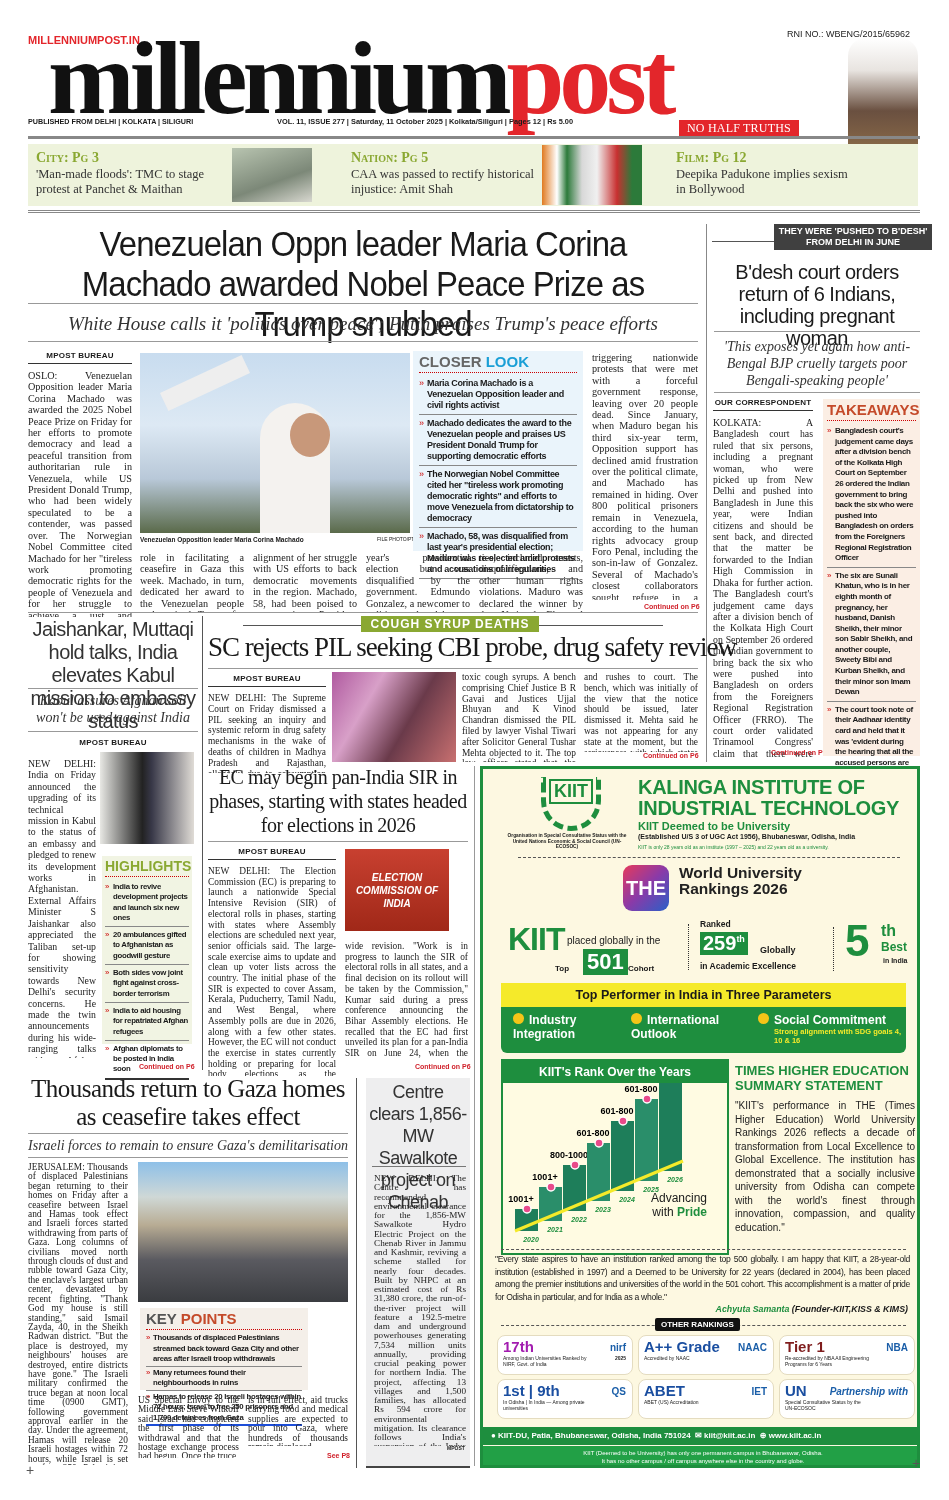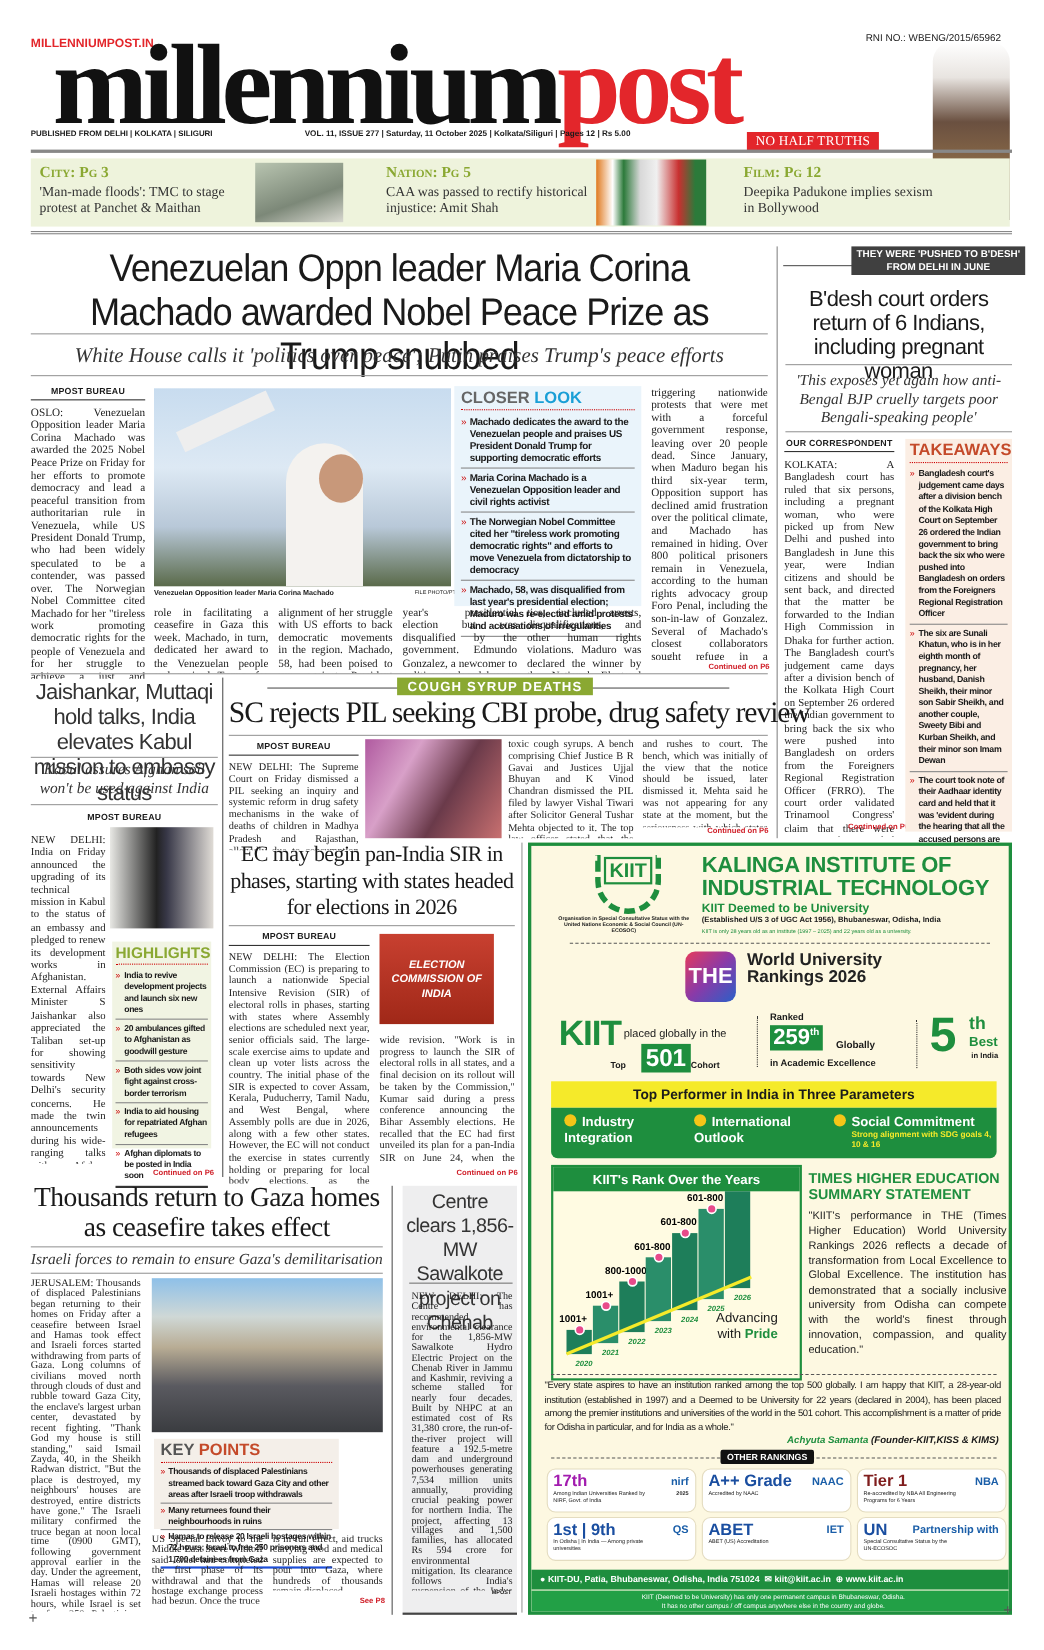--- a/index.html
+++ b/index.html
@@ -62,22 +62,22 @@
 <div class="abs photo" style="left:140px;top:353px;width:270px;height:180px;background:linear-gradient(180deg,#c8dcef 0%,#dde9f4 40%,#b8c8d8 70%,#5a6a4a 100%)">
   <div style="position:absolute;left:120px;top:50px;width:70px;height:130px;background:#f4f2ef;border-radius:40px 40px 0 0"></div>
   <div style="position:absolute;left:150px;top:60px;width:40px;height:44px;background:#c8987a;border-radius:50%"></div>
   <div style="position:absolute;left:20px;top:20px;width:90px;height:20px;background:#eee;transform:rotate(-25deg)"></div>
 </div>
 <div class="abs sans" style="left:140px;top:536px;font-size:6.5px;font-weight:bold">Venezuelan Opposition leader Maria Corina Machado</div>
 <div class="abs sans" style="left:377px;top:536px;font-size:5px">FILE PHOTO/PTI</div>
 
 <div class="abs" style="left:413px;top:351px;width:170px;height:200px;background:#eaf4fb;padding:2px 6px">
   <div class="box-title"><span style="color:#666">CLOSER</span> <span style="color:#1a9fd6">LOOK</span></div>
+  <div class="bullet">Maria Corina Machado is a Venezuelan Opposition leader and civil rights activist</div>
   <div class="bullet">Machado dedicates the award to the Venezuelan people and praises US President Donald Trump for supporting democratic efforts</div>
-  <div class="bullet">Maria Corina Machado is a Venezuelan Opposition leader and civil rights activist</div>
   <div class="bullet">The Norwegian Nobel Committee cited her "tireless work promoting democratic rights" and efforts to move Venezuela from dictatorship to democracy</div>
   <div class="bullet">Machado, 58, was disqualified from last year's presidential election; Maduro was re-elected amid protests and accusations of irregularities</div>
 </div>
 
 <div class="abs body" style="left:140px;top:552px;width:104px;height:60px;overflow:hidden">role in facilitating a ceasefire in Gaza this week. Machado, in turn, dedicated her award to the Venezuelan people and praised Trump for his support of her cause, highlighting the</div>
 <div class="abs body" style="left:253px;top:552px;width:104px;height:60px;overflow:hidden">alignment of her struggle with US efforts to back democratic movements in the region. Machado, 58, had been poised to run against President Nicolas Maduro in last</div>
 <div class="abs body" style="left:366px;top:552px;width:104px;height:60px;overflow:hidden">year's presidential election but was disqualified by the government. Edmundo Gonzalez, a newcomer to politics, replaced her on the ballot. The election, widely criticised for irregulari-</div>
 <div class="abs body" style="left:479px;top:552px;width:104px;height:60px;overflow:hidden">ties, included arrests, disqualifications, and other human rights violations. Maduro was declared the winner by the National Electoral Council, widely regarded as loyal to him,</div>
 <div class="abs body" style="left:592px;top:352px;width:106px;height:248px;overflow:hidden">triggering nationwide protests that were met with a forceful government response, leaving over 20 people dead. Since January, when Maduro began his third six-year term, Opposition support has declined amid frustration over the political climate, and Machado has remained in hiding. Over 800 political prisoners remain in Venezuela, according to the human rights advocacy group Foro Penal, including the son-in-law of Gonzalez. Several of Machado's closest collaborators sought refuge in a diplomatic compound in Caracas, staying there until May before fleeing to the United States. Despite the repression, Machado described the award as recognition of a collective struggle. "I am just part of a huge movement. I'm humbled, I'm grateful, and I'm honoured not only by this recognition, but I'm</div>
 <div class="abs cont" style="left:644px;top:603px">Continued on P6</div>
@@ -293,21 +293,21 @@
         <div style="position: absolute; right: 6px; top: 6px; font-size: 10px; font-weight: bold; color: rgb(26, 94, 168); text-align: right; line-height: 11px;">QS</div>
       </div>
       <div class="abs sans" style="left: 155px; top: 610px; width: 136px; height: 40px; background: rgb(255, 255, 255); border: 1px solid rgb(228, 220, 192); border-radius: 8px; padding: 3px 5px; overflow: hidden;">
         <div style="color: rgb(26, 78, 160); font-weight: bold; font-size: 15px; line-height: 16px;">ABET</div>
         <div style="font-size: 5px; line-height: 6px; width: 86px;">ABET (US) Accreditation</div>
         <div style="position: absolute; right: 6px; top: 6px; font-size: 10px; font-weight: bold; color: rgb(26, 94, 168); text-align: right; line-height: 11px;">IET</div>
       </div>
       <div class="abs sans" style="left: 296px; top: 610px; width: 136px; height: 40px; background: rgb(255, 255, 255); border: 1px solid rgb(228, 220, 192); border-radius: 8px; padding: 3px 5px; overflow: hidden;">
         <div style="color: rgb(26, 78, 160); font-weight: bold; font-size: 15px; line-height: 16px;">UN</div>
         <div style="font-size: 5px; line-height: 6px; width: 86px;">Special Consultative Status by the UN-ECOSOC</div>
-        <div style="position: absolute; right: 6px; top: 6px; font-size: 10px; font-weight: bold; color: rgb(26, 94, 168); text-align: right; line-height: 11px;">Partnership with</div>
+        <div style="position: absolute; right: 6px; top: 6px; font-size: 10px; font-weight: bold; color: rgb(26, 94, 168); text-align: right; line-height: 11px; font-style: italic;">Partnership with</div>
       </div>
     </div>
 
   <div class="abs sans" style="left:0;top:658px;width:440px;height:18px;background:#1e8e3e;color:#fff;font-size:8px;font-weight:bold;line-height:18px;padding-left:8px;white-space:nowrap">
     <span>●</span>
     <span>KIIT-DU, Patia, Bhubaneswar, Odisha, India 751024</span>
     &nbsp;<span>✉</span>
     <span>kiit@kiit.ac.in</span>
     &nbsp;<span>⊕</span>
     <span>www.kiit.ac.in</span>

